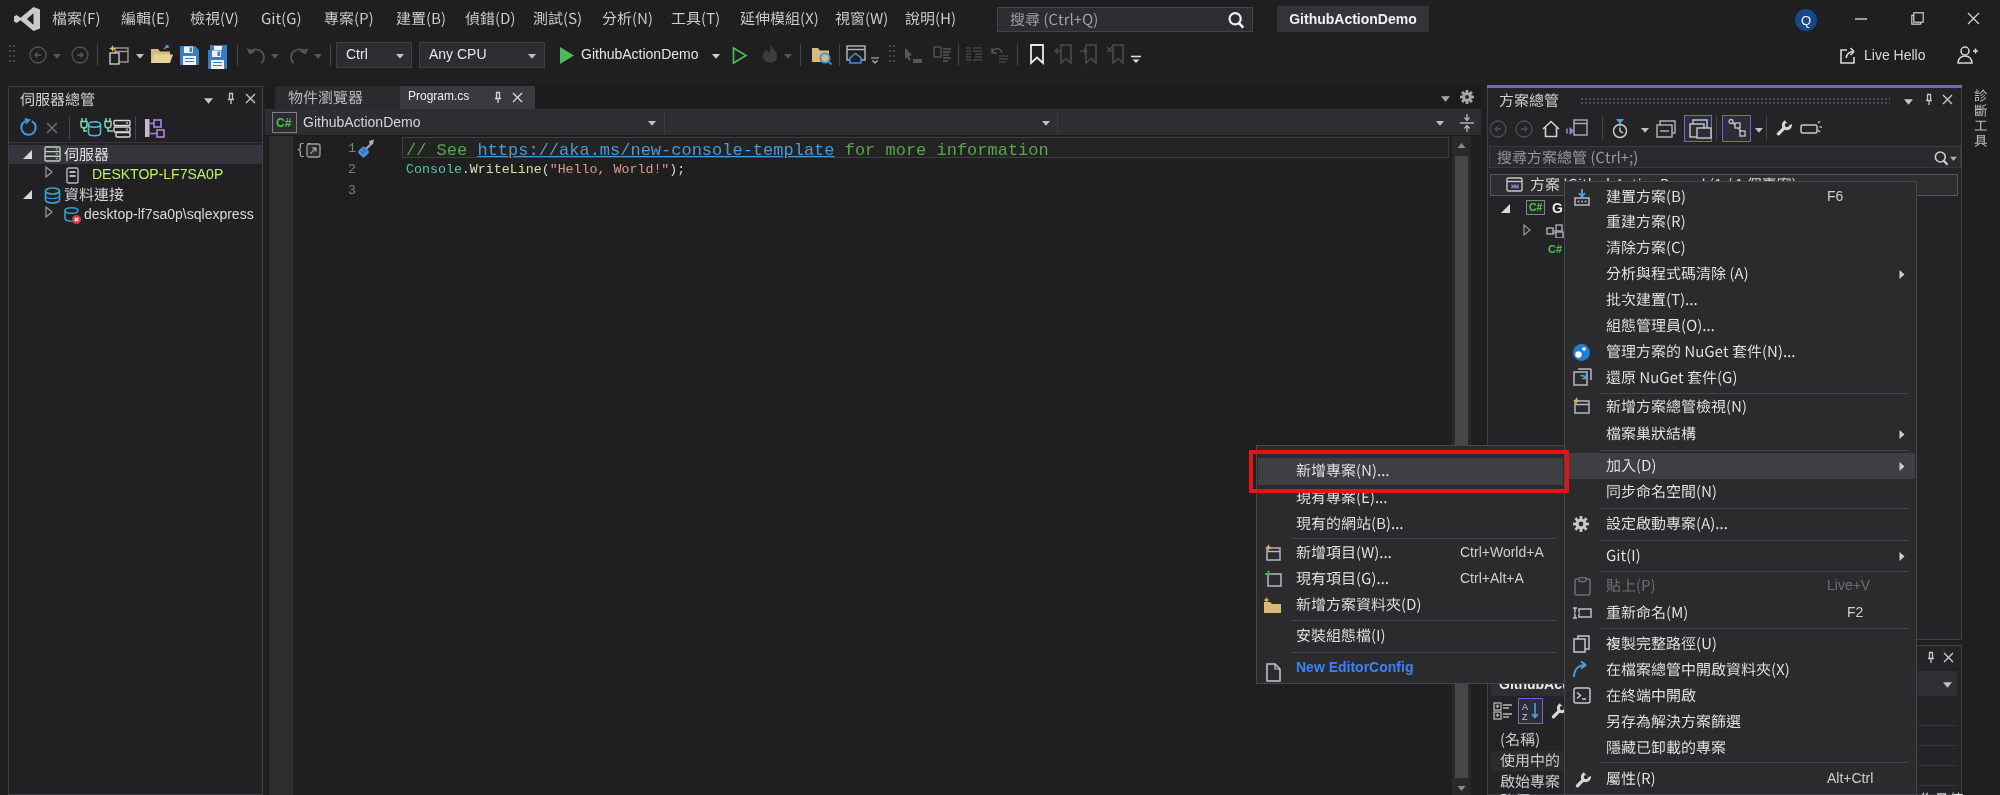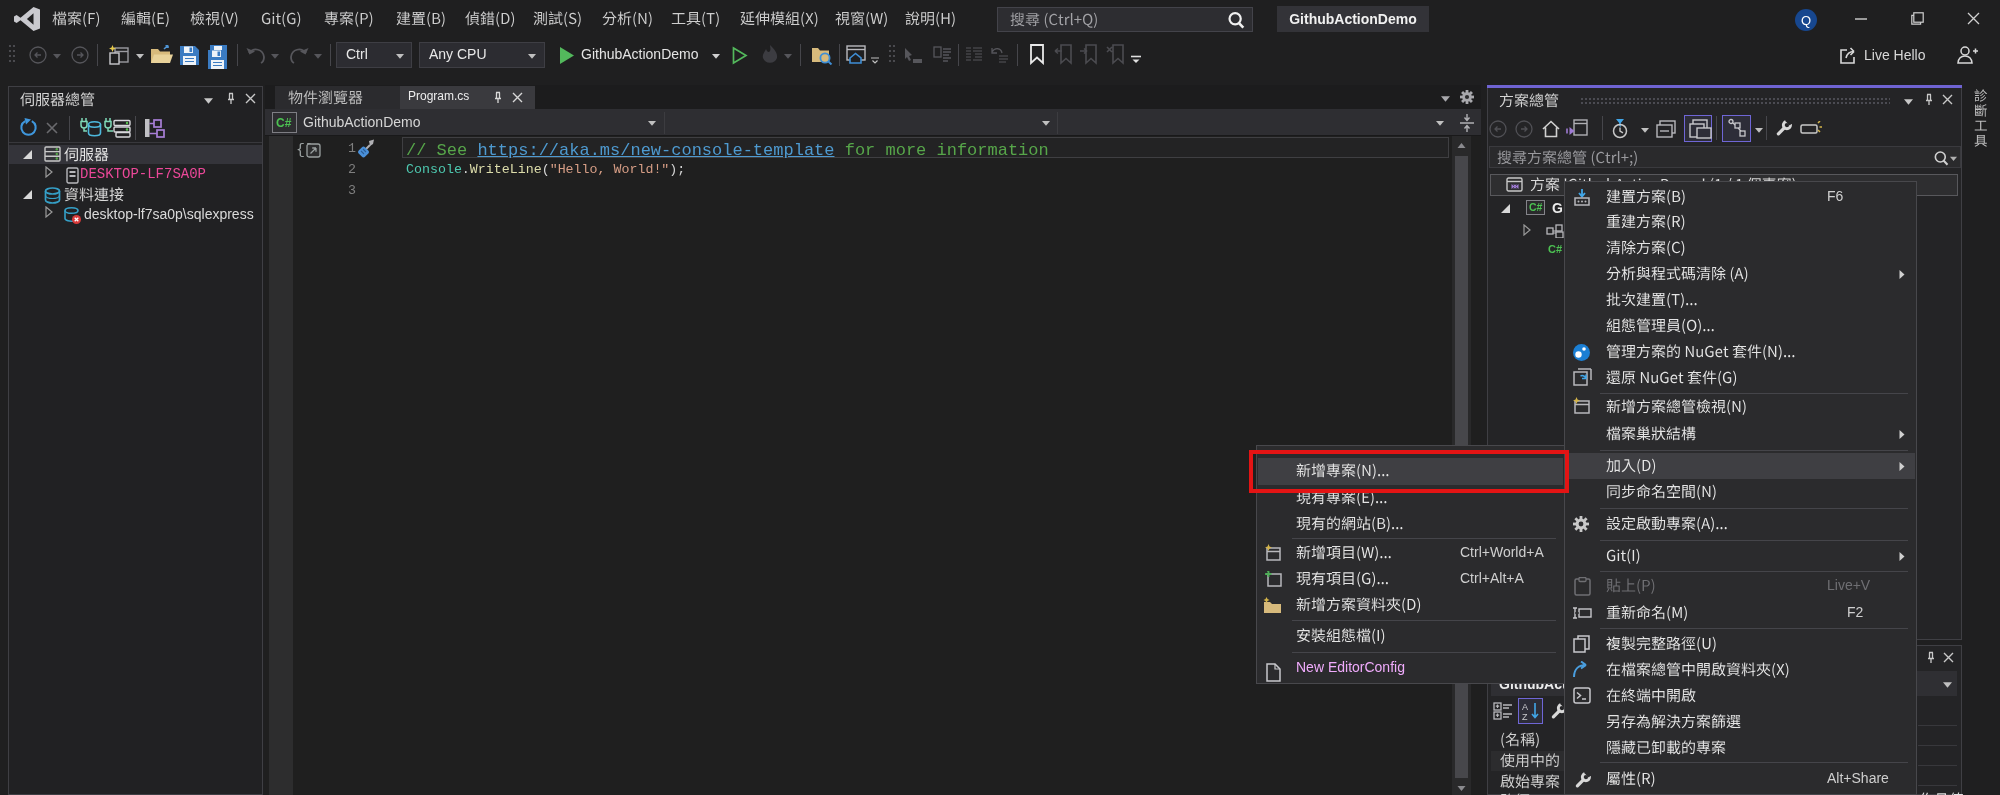--- a/index.html
+++ b/index.html
@@ -565,21 +565,21 @@
     </g>
   </svg>
 <svg class="ab" style="left:44px;top:166px" width="10" height="12" viewBox="0 0 10 12">
     <path d="M2 1 L8 6 L2 11 Z" fill="none" stroke="#9a9a9a" stroke-width="1.2"></path>
   </svg>
 <svg class="ab" style="left:66px;top:167px" width="13" height="17" viewBox="0 0 13 17">
     <rect x="1" y="1" width="11" height="15" rx="1.5" fill="none" stroke="#b8b8bc" stroke-width="1.4"></rect>
     <rect x="3.5" y="4" width="6" height="2" fill="#b8b8bc"></rect>
     <rect x="3.5" y="8" width="6" height="2" fill="#b8b8bc"></rect>
   </svg>
-<div class="lt" style="left:80px;top:167px;color:#ec4899;font-size:14px;font-family:Liberation Mono, monospace;">DESKTOP-LF7SA0P</div>
+<div class="lt" style="left:92px;top:167px;color:#bef264;font-size:14px;">DESKTOP-LF7SA0P</div>
 <svg class="ab" style="left:22px;top:189px" width="11" height="11" viewBox="0 0 11 11">
     <path d="M10 1 L10 10 L1 10 Z" fill="#d8d8d8"></path>
   </svg>
 <svg class="ab" style="left:43px;top:186px" width="19" height="19" viewBox="0 0 19 19">
     <ellipse cx="9.5" cy="5" rx="7" ry="3" fill="none" stroke="#35a0c8" stroke-width="1.7"></ellipse>
     <path d="M2.5 5 V14 A7 3 0 0 0 16.5 14 V5" fill="none" stroke="#35a0c8" stroke-width="1.7"></path>
     <path d="M2.5 9.5 A7 3 0 0 0 16.5 9.5" fill="none" stroke="#35a0c8" stroke-width="1.2"></path>
   </svg>
 <svg class="ab" style="left:64px;top:186.0px" width="62" height="20">
     <g fill="#dadada" transform="translate(0,14)">
@@ -1235,21 +1235,21 @@
   </svg>
 <svg class="ab" style="left:1606px;top:770.0px" width="51" height="20">
     <g fill="#e4e4e4" transform="translate(0,14)">
       <use href="#u5C6C" x="0.0"></use>
       <use href="#u6027" x="15.0"></use>
       <use href="#u28" x="30.0"></use>
       <use href="#u52" x="35.1"></use>
       <use href="#u29" x="44.6"></use>
     </g>
   </svg>
-<div class="lt" style="left:1827px;top:771px;color:#cfcfcf;font-size:14px;">Alt+Share</div>
+<div class="lt" style="left:1827px;top:771px;color:#cfcfcf;font-size:14px;">Alt+Ctrl</div>
 <div class="ab" style="left:1600px;top:393px;width:308px;height:1px;background:#45454a;"></div>
 <div class="ab" style="left:1600px;top:450px;width:308px;height:1px;background:#45454a;"></div>
 <div class="ab" style="left:1600px;top:508px;width:308px;height:1px;background:#45454a;"></div>
 <div class="ab" style="left:1600px;top:540px;width:308px;height:1px;background:#45454a;"></div>
 <div class="ab" style="left:1600px;top:571px;width:308px;height:1px;background:#45454a;"></div>
 <div class="ab" style="left:1600px;top:628px;width:308px;height:1px;background:#45454a;"></div>
 <div class="ab" style="left:1600px;top:762px;width:308px;height:1px;background:#45454a;"></div>
 <svg class="ab" style="left:1572px;top:188px" width="20" height="19" viewBox="0 0 20 19">
     <path d="M10 1 V8 M7 5 L10 8.5 L13 5" stroke="#41a6e8" stroke-width="1.8" fill="none"></path>
     <path d="M3 10 H17 V17 H3 Z" fill="none" stroke="#b8b8bc" stroke-width="1.5"></path>
@@ -1408,21 +1408,21 @@
       <use href="#u5B89" x="0.0"></use>
       <use href="#u88DD" x="15.0"></use>
       <use href="#u7D44" x="30.0"></use>
       <use href="#u614B" x="45.0"></use>
       <use href="#u6A94" x="60.0"></use>
       <use href="#u28" x="75.0"></use>
       <use href="#u49" x="80.1"></use>
       <use href="#u29" x="84.5"></use>
     </g>
   </svg>
-<div class="lt" style="left:1296px;top:660px;color:#f0abfc;font-size:14px;">New EditorConfig</div>
+<div class="lt" style="left:1296px;top:660px;color:#3b82f6;font-size:14px;font-weight:bold;">New EditorConfig</div>
 <div class="ab" style="left:1292px;top:538px;width:264px;height:1px;background:#45454a;"></div>
 <div class="ab" style="left:1292px;top:620px;width:264px;height:1px;background:#45454a;"></div>
 <div class="ab" style="left:1292px;top:652px;width:264px;height:1px;background:#45454a;"></div>
 <svg class="ab" style="left:1264px;top:544px" width="19" height="19" viewBox="0 0 19 19">
     <rect x="3" y="4" width="13" height="12" fill="none" stroke="#b8b8bc" stroke-width="1.5"></rect>
     <path d="M3 7.5 H16" stroke="#b8b8bc" stroke-width="1.5"></path>
     <path d="M4.5 0 L5.5 2.5 L8 3.5 L5.5 4.5 L4.5 7 L3.5 4.5 L1 3.5 L3.5 2.5 Z" fill="#d4b44a"></path>
   </svg>
 <svg class="ab" style="left:1264px;top:570px" width="19" height="19" viewBox="0 0 19 19">
     <rect x="4" y="4" width="13" height="12" fill="none" stroke="#b8b8bc" stroke-width="1.5"></rect>

